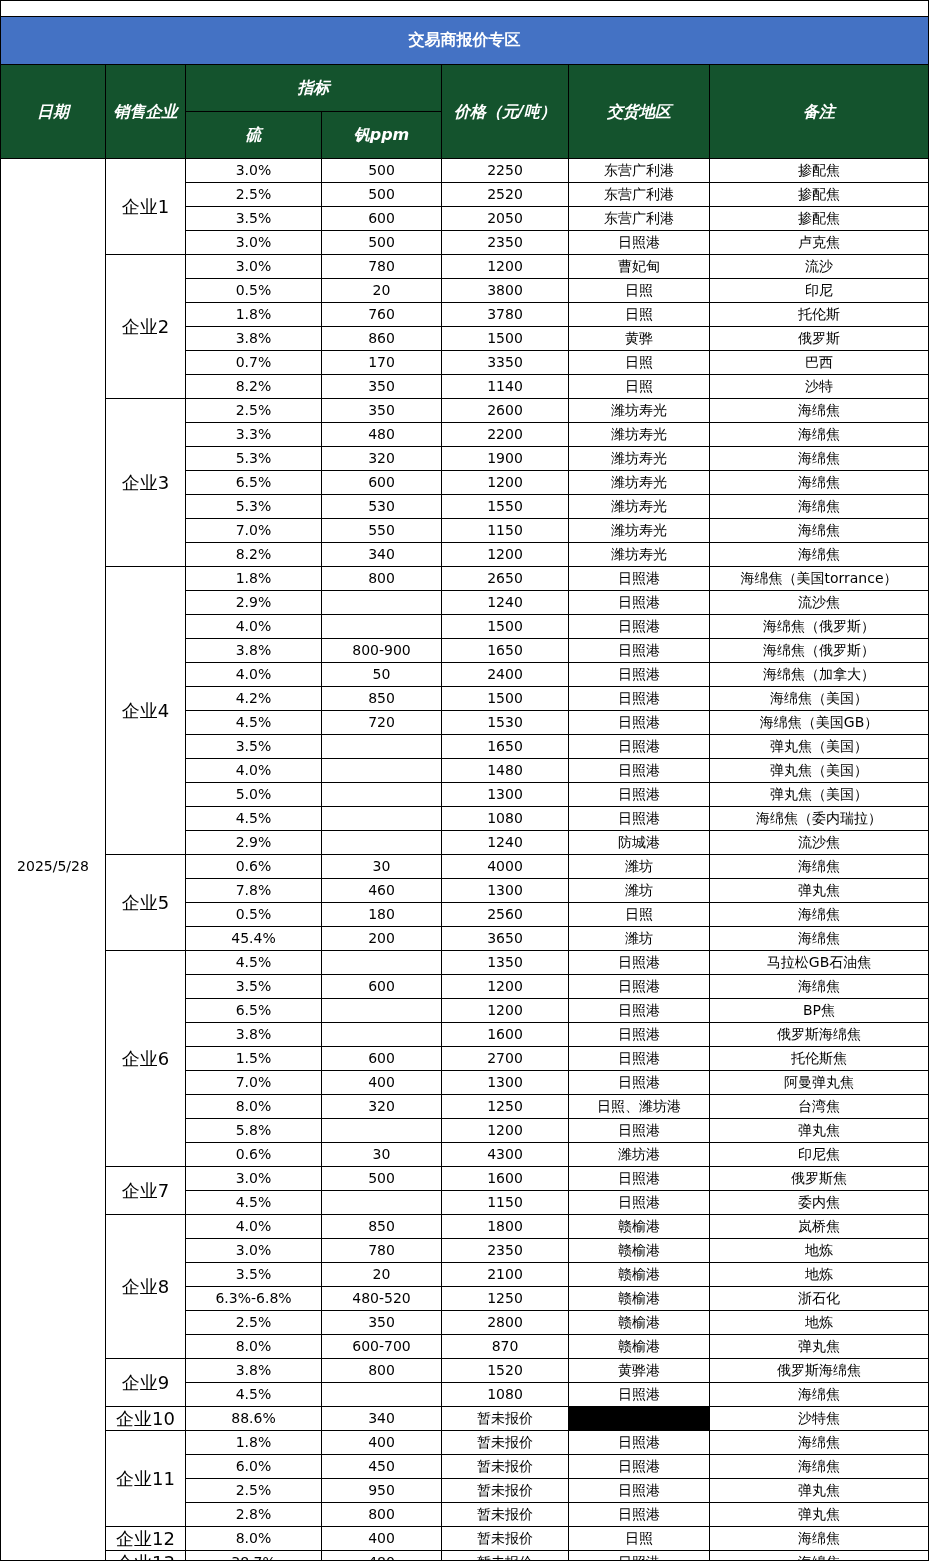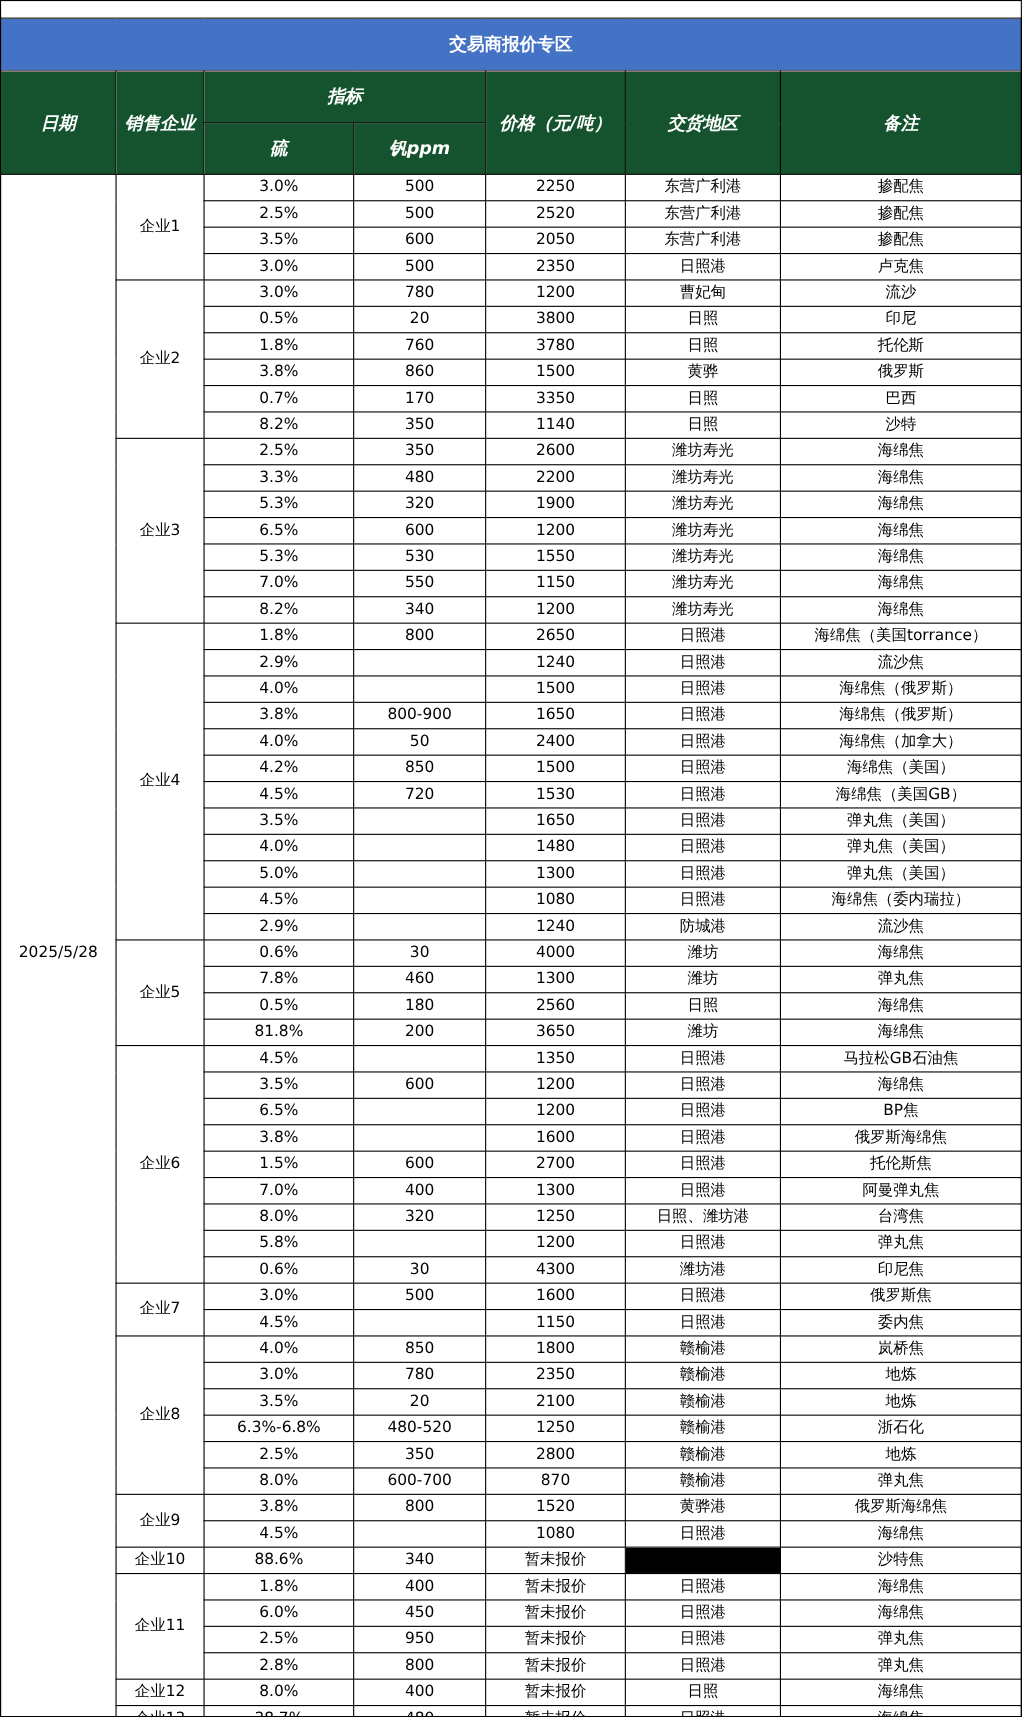--- a/index.html
+++ b/index.html
@@ -23,21 +23,21 @@
     font-size: 16px; height: 47px;
   }
   .hdr {
     background: #14532d; color: #fff; font-weight: bold; font-size: 16px;
     white-space: normal !important; line-height: 24px; font-style: italic;
   }
   .hdr-top { height: 46px; }
   .hdr-sub { height: 46px; }
   td.cell { font-size: 14px; color: #000; height: 23px; line-height: 23px; }
   td.date { font-size: 14px; }
-  td.company { font-size: 14px; }
+  td.company { font-size: 18px; }
   td.blackout { background: #000; }
   .outer { position:absolute; left:0; top:0; width:927px; height:1559px; border:1px solid #000; pointer-events:none; }
 </style>
 </head>
 <body>
 
 <table class="quote">
   <colgroup>
     <col style="width:105px">
       <col style="width:80px">
@@ -289,21 +289,21 @@
         <td class="cell">弹丸焦</td>
       </tr>
       <tr>
         <td class="cell">0.5%</td>
         <td class="cell">180</td>
         <td class="cell">2560</td>
         <td class="cell">日照</td>
         <td class="cell">海绵焦</td>
       </tr>
       <tr>
-        <td class="cell">81.8%</td>
+        <td class="cell">45.4%</td>
         <td class="cell">200</td>
         <td class="cell">3650</td>
         <td class="cell">潍坊</td>
         <td class="cell">海绵焦</td>
       </tr>
       <tr>
         <td class="cell company" rowspan="9">企业6</td>
         <td class="cell">4.5%</td>
         <td class="cell"></td>
         <td class="cell">1350</td>

